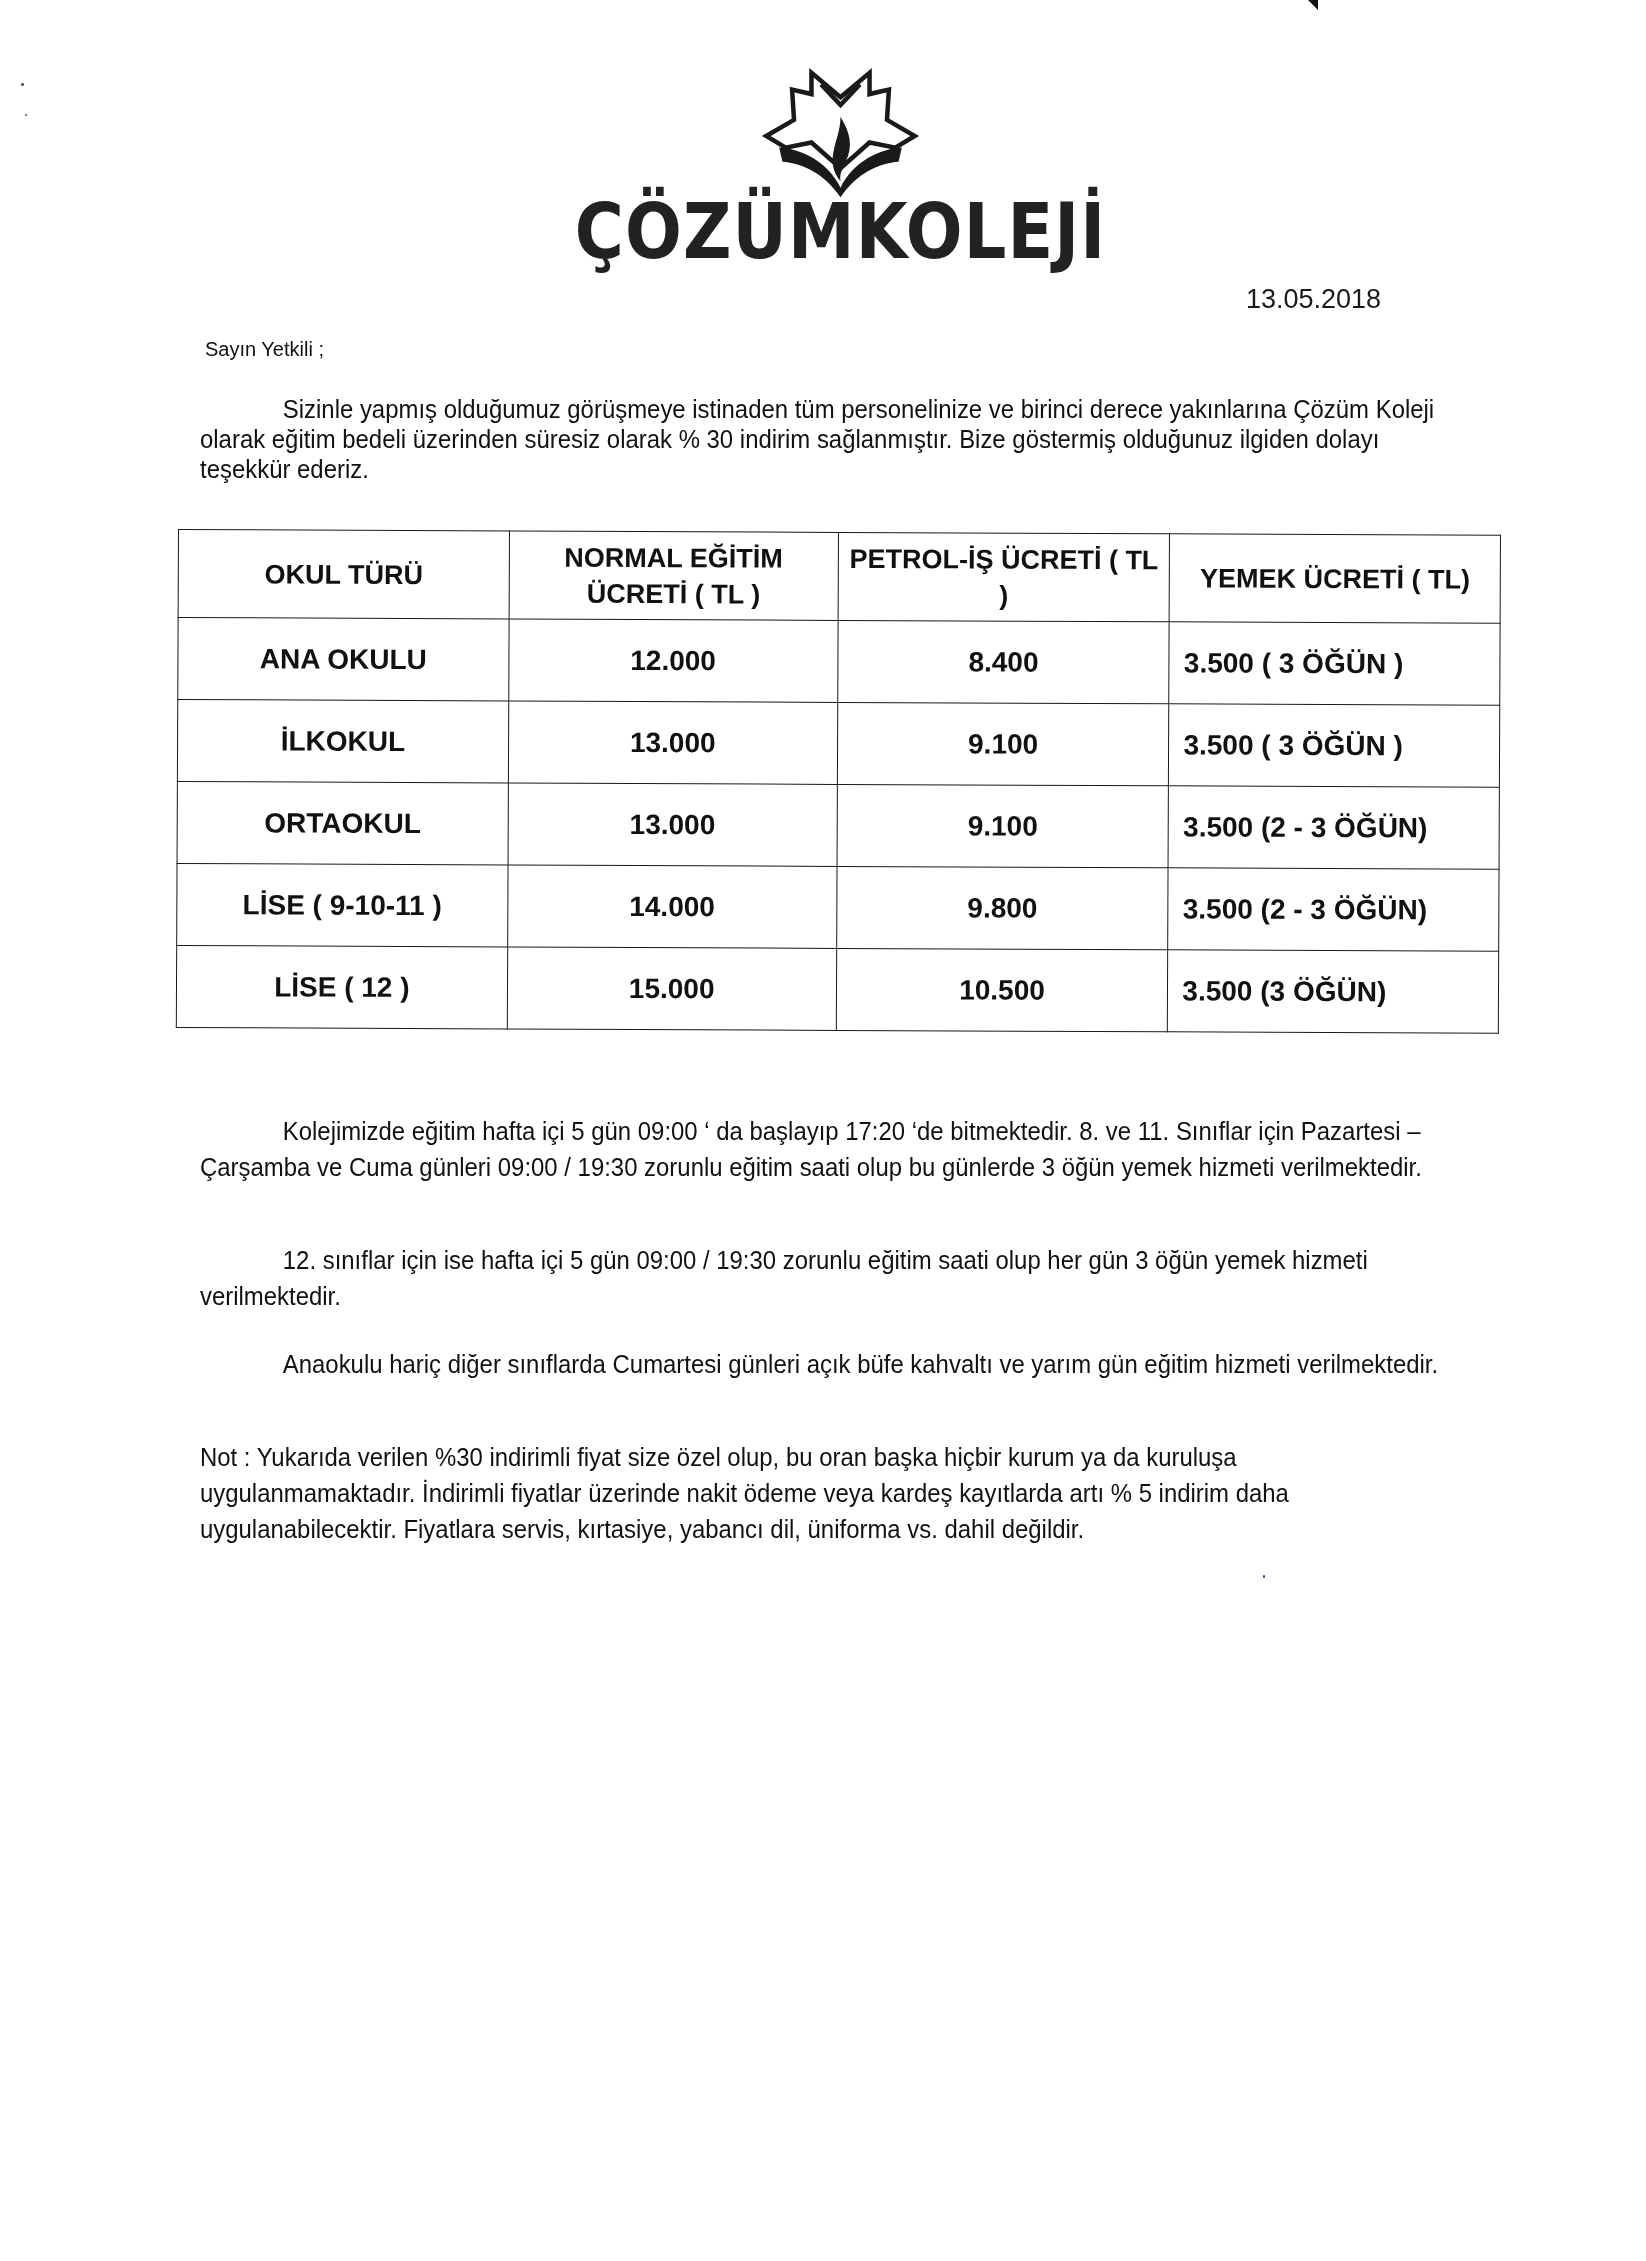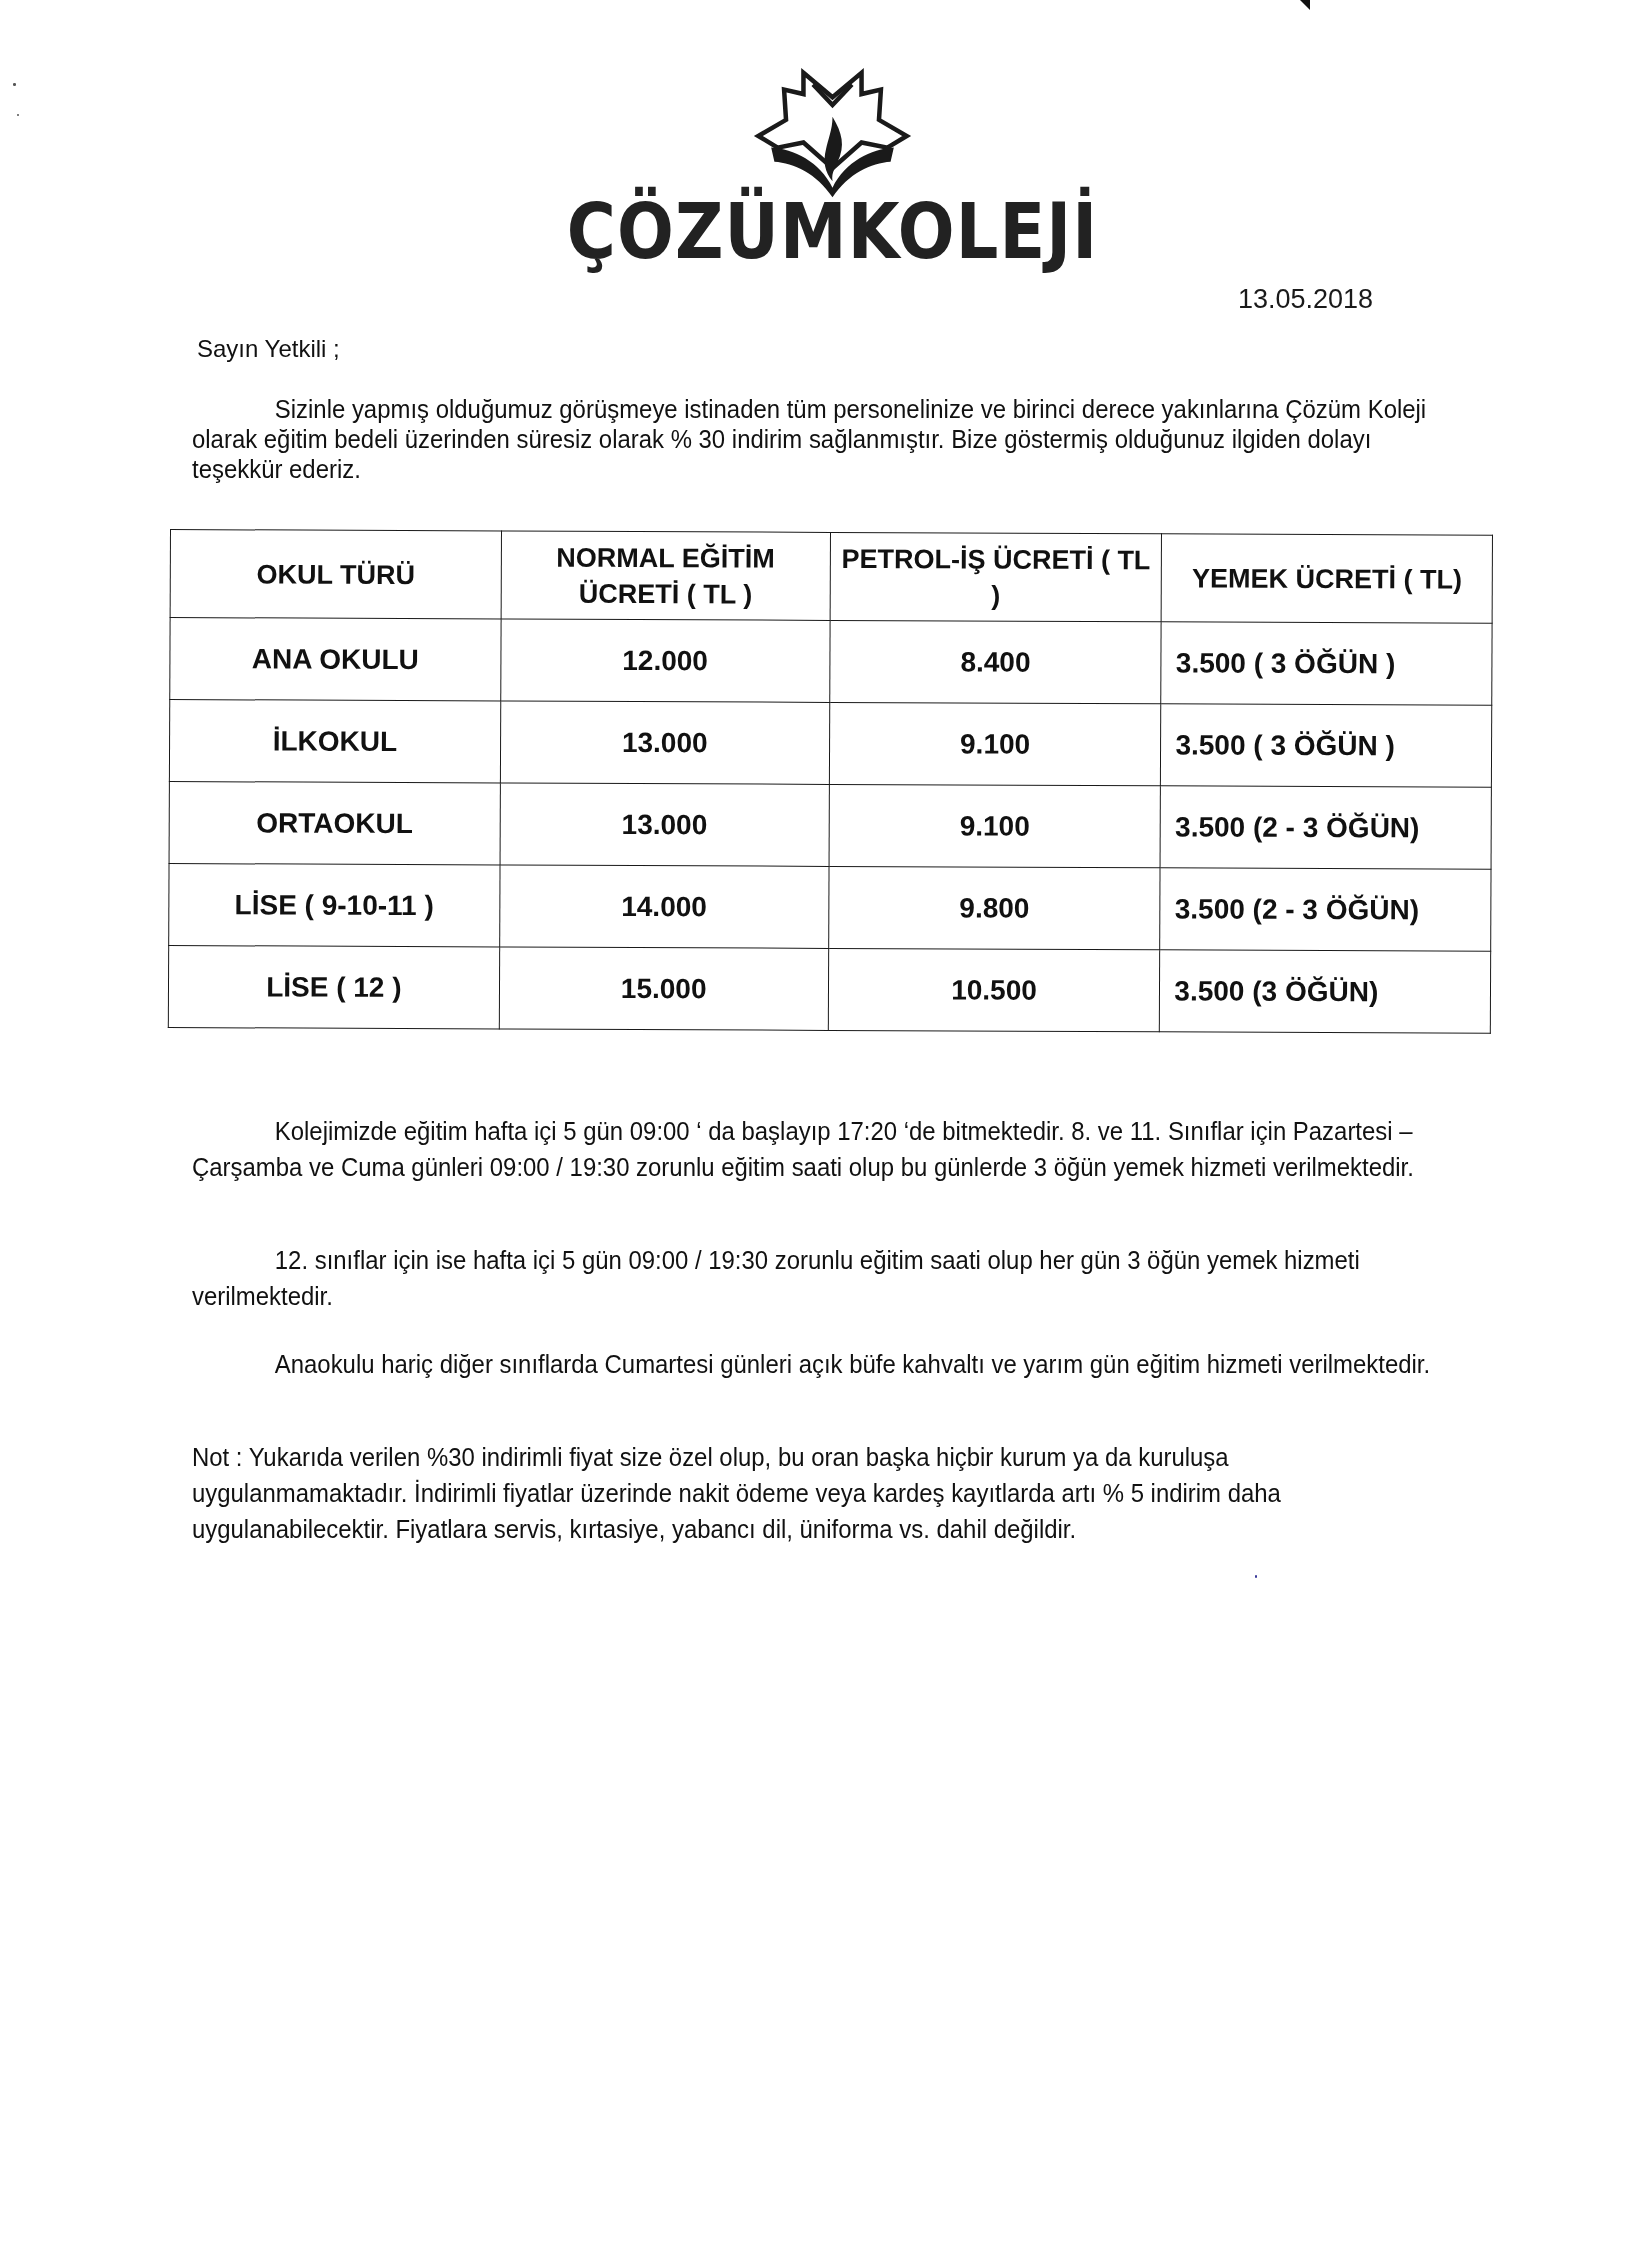--- a/index.html
+++ b/index.html
@@ -10,21 +10,21 @@
     body {
       width: 1647px;
       height: 2261px;
       position: relative;
       overflow: hidden;
       font-family: "Liberation Sans", "DejaVu Sans", sans-serif;
       color: #111111;
     }
     .page {
       position: absolute;
-      left: 0; top: 0;
+      left: 8px; top: 0;
       width: 1310px; height: 2261px;
       background: #ffffff;
     }
     .corner-mark {
       position: absolute;
       right: 0; top: 0;
       width: 0; height: 0;
       border-top: 10.3px solid #111;
       border-left: 10.3px solid transparent;
     }
@@ -52,21 +52,21 @@
     .date {
       position: absolute;
       left: 1238px;
       top: 284px;
       font-size: 27px;
       color: #1a1a1a;
     }
     .body-text {
       position: absolute;
       font-family: "Liberation Sans", sans-serif;
-      font-size: 24px;
+      font-size: 20px;
       color: #111;
       line-height: 34px;
       font-weight: normal;
     }
     .salutation {
       left: 197px;
       top: 332px;
     }
     .para {
       position: absolute;

